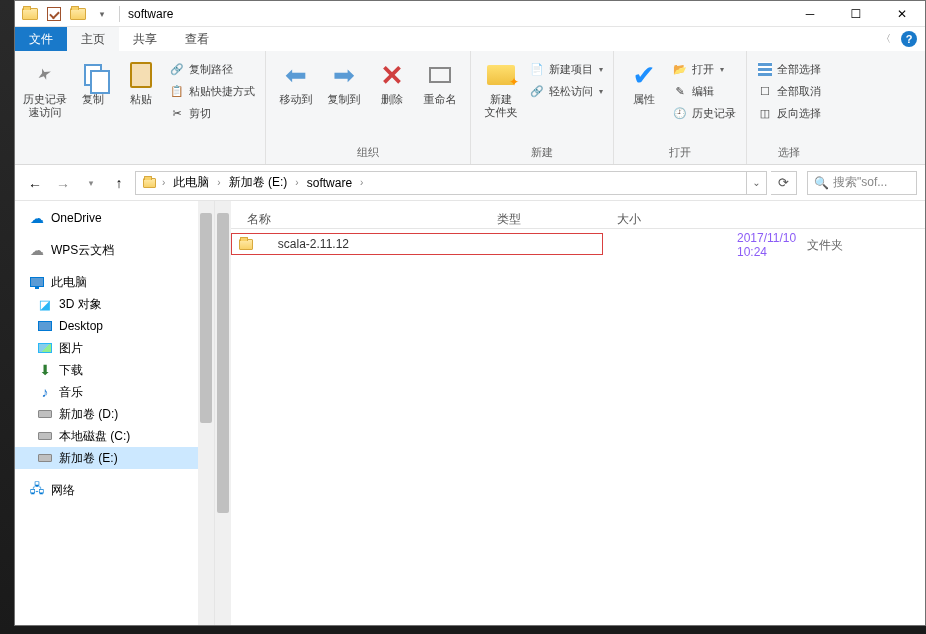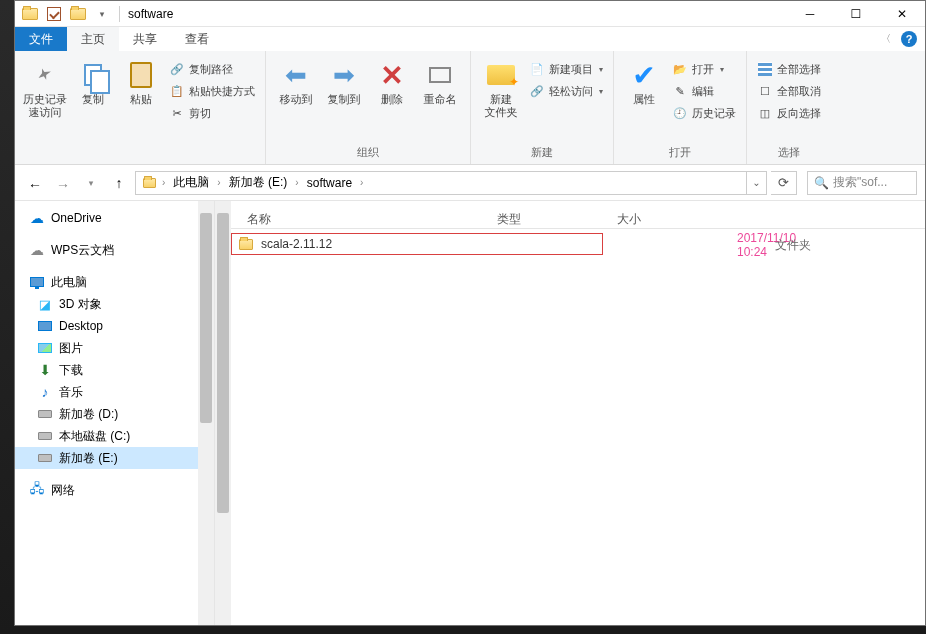--- a/index.html
+++ b/index.html
@@ -70,21 +70,21 @@
 .fl-scroll { position: absolute; left: 0; top: 0; width: 16px; height: 100%; background: #f0f0f0; }
 .fl-thumb { position: absolute; left: 2px; top: 12px; width: 12px; height: 300px; background: #c0c0c0; border-radius: 2px; }
 .fl-header { height: 28px; display: flex; align-items: flex-end; border-bottom: 1px solid #e5e5e5; font-size: 12px; color: #555; padding-left: 24px; }
 .fl-col { padding: 0 8px; }
 .col-name { width: 250px; }
 .col-date { width: 140px; }
 .col-type { width: 120px; }
 .col-size { width: 70px; }
 .fl-row { height: 24px; display: flex; align-items: center; font-size: 12px; padding-left: 24px; }
 .fl-row.highlight { outline: 1px solid #d94040; outline-offset: -1px; margin: 4px 0 0 16px; width: 372px; padding-left: 8px; height: 22px; }
-.fl-cell { padding: 0 8px; color: #333; }
+.fl-cell { padding: 0 24px; color: #333; text-align: right; }
 
 
 .statusbar { height: 24px; border-top: 1px solid #e5e5e5; display: flex; align-items: center; padding: 0 8px; font-size: 12px; color: #555; }
 .view-toggles { margin-left: auto; display: flex; gap: 2px; }
 .vt-btn { width: 22px; height: 18px; border: 1px solid #ccc; display: flex; align-items: center; justify-content: center; font-size: 10px; }
 .vt-btn.active { background: #cce8ff; border-color: #99d1ff; }
 
 
 .i-pin { width: 20px; height: 24px; color: #888; }
 .i-paste { width: 22px; height: 26px; border: 2px solid #b8860b; background: #f5deb3; border-radius: 2px; position: relative; }
@@ -403,21 +403,21 @@
         <div class="fl-col col-size">大小</div>
       </div>
       <div style="display:flex;">
         <div class="fl-row highlight">
           <span class="tree-icon">
               <div class="folder-glyph" style="width:14px;height:11px;"></div>
             </span>
           <div class="fl-cell" style="width:120px;">scala-2.11.12</div>
         </div>
         <div class="fl-row" style="margin-top:4px;">
-          <div class="fl-cell" style="width:140px;color:#ec4899;padding-left:110px;">2017/11/10 10:24</div>
+          <div class="fl-cell" style="width:140px;color:#8b5cf6;padding-left:110px;">2017/11/10 10:24</div>
           <div class="fl-cell" style="width:100px;color:#666;">文件夹</div>
         </div>
       </div>
     </div>
   </div>
 
 
 </div>
 
 </body></html>

